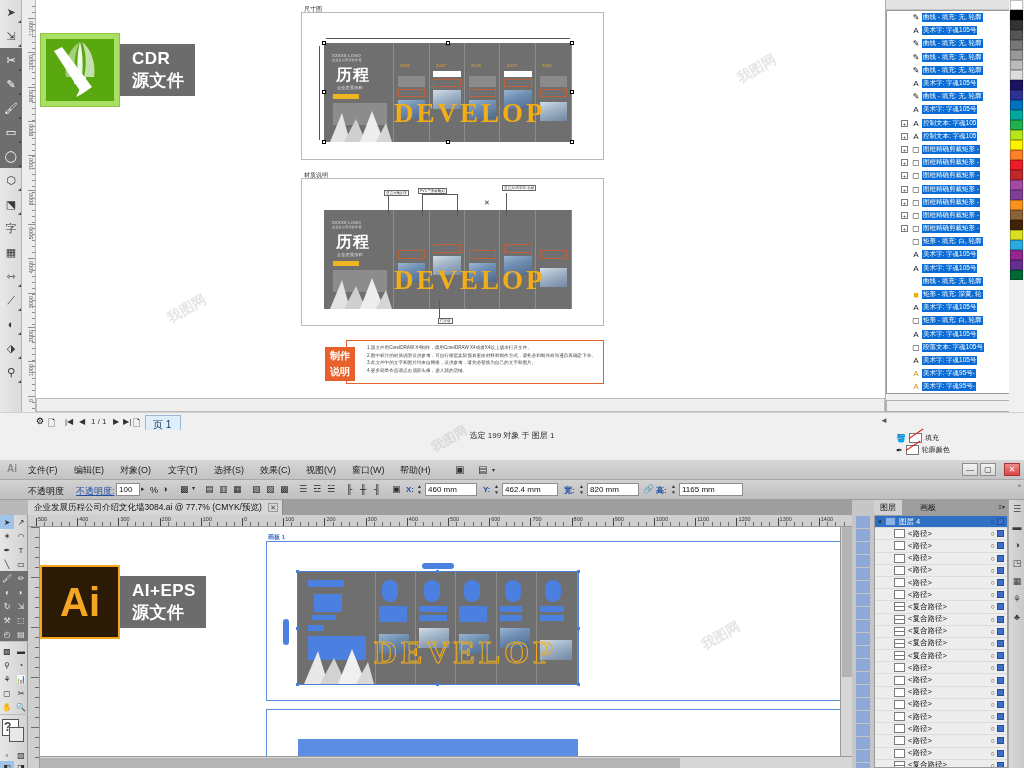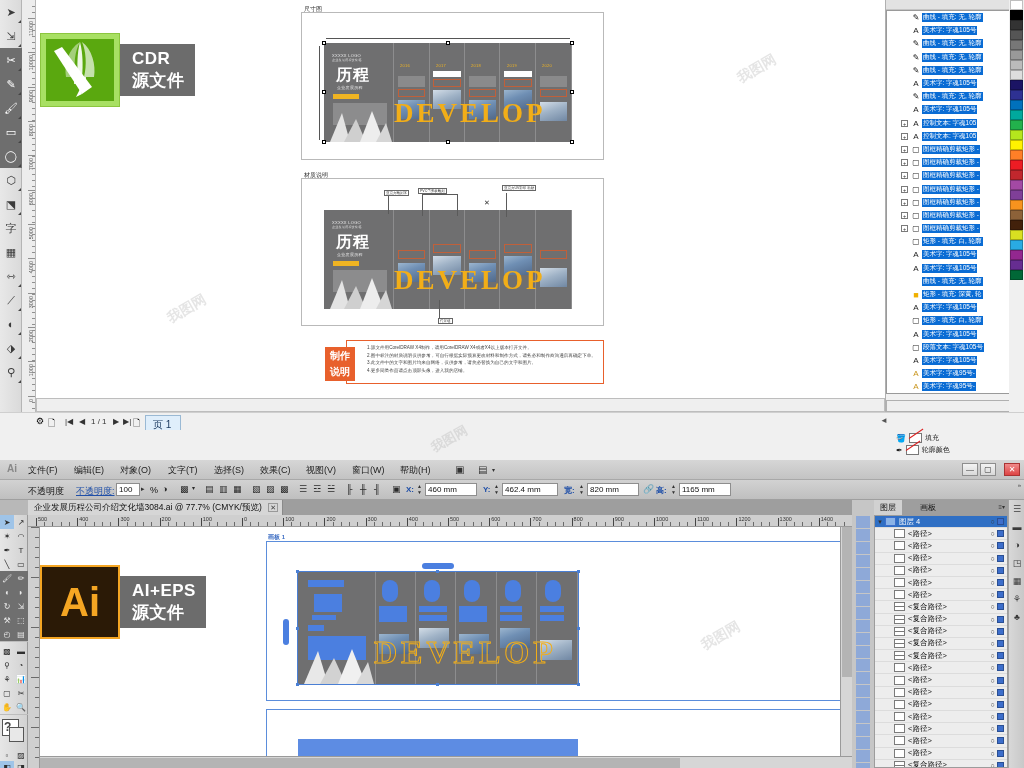--- a/index.html
+++ b/index.html
@@ -693,20 +693,21 @@
       <span class="pg-btn abs" style="left:76px; top:4px;">◀</span>
       <span class="pg-btn abs" style="left:88px; top:4px;">1 / 1</span>
       <span class="pg-btn abs" style="left:110px; top:4px;">▶</span>
       <span class="pg-btn abs" style="left:120px; top:4px;">▶|</span>
       <div class="abs" style="left:133px; top:3px;">🗋</div>
       <div id="cdr-pagetab" style="left:145px;">页 1</div>
       <div class="abs" style="left:880px; top:3px; font-size:8px; color:#555;">◄</div>
     </div>
 
     <div id="cdr-status">
+      <div id="cdr-status-main">选定 199 对象 于 图层 1</div>
       <div id="cdr-fillbox">
         <div class="rowf">
           <span style="font-size:8px;">🪣</span>
           <span class="noswatch"></span>
           <span>填充</span>
         </div>
         <div class="rowf">
           <span style="font-size:8px;">✒</span>
           <span class="noswatch"></span>
           <span>轮廓颜色</span>
@@ -783,21 +784,21 @@
       <span class="cb-field" style="left:425px; width:52px;">460 mm</span>
       <span class="cb-blue" style="left:483px;">Y:</span>
       <span class="spin" style="left:493px;">▲<br>▼</span>
       <span class="cb-field" style="left:502px; width:56px;">462.4 mm</span>
       <span class="cb-blue" style="left:564px;">宽:</span>
       <span class="spin" style="left:578px;">▲<br>▼</span>
       <span class="cb-field" style="left:587px; width:52px;">820 mm</span>
       <span class="cb-ico" style="left:643px;">🔗</span>
       <span class="cb-blue" style="left:656px;">高:</span>
       <span class="spin" style="left:670px;">▲<br>▼</span>
-      <span class="cb-field" style="left:679px; width:52px;">1165 mm</span>
+      <span class="cb-field" style="left:679px; width:64px;">1165 mm</span>
       <span class="abs" style="right:3px; top:2px; font-size:6px; color:#444;">»</span>
     </div>
 
     <div id="ai-tabbar">
       <div id="ai-doctab">
         <span>企业发展历程公司介绍文化墙3084.ai @ 77.7% (CMYK/预览)</span>
         <span id="ai-tab-close">✕</span>
       </div>
     </div>
 

